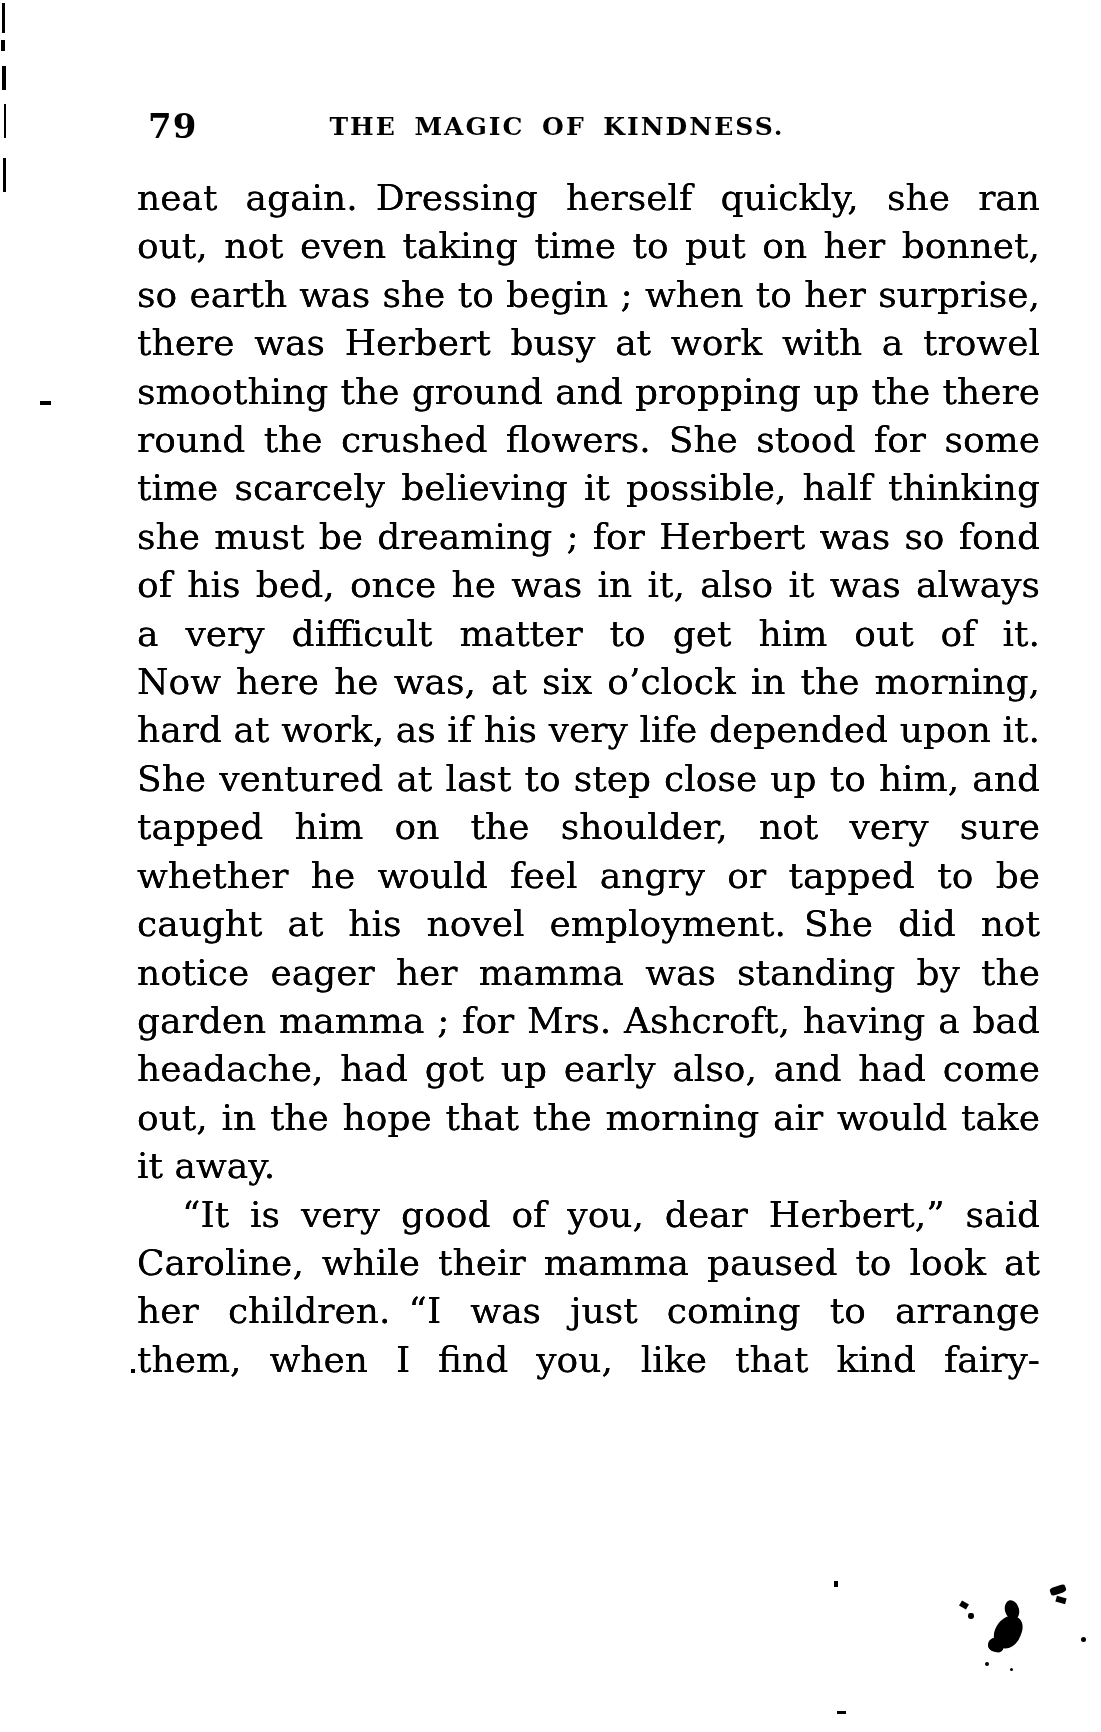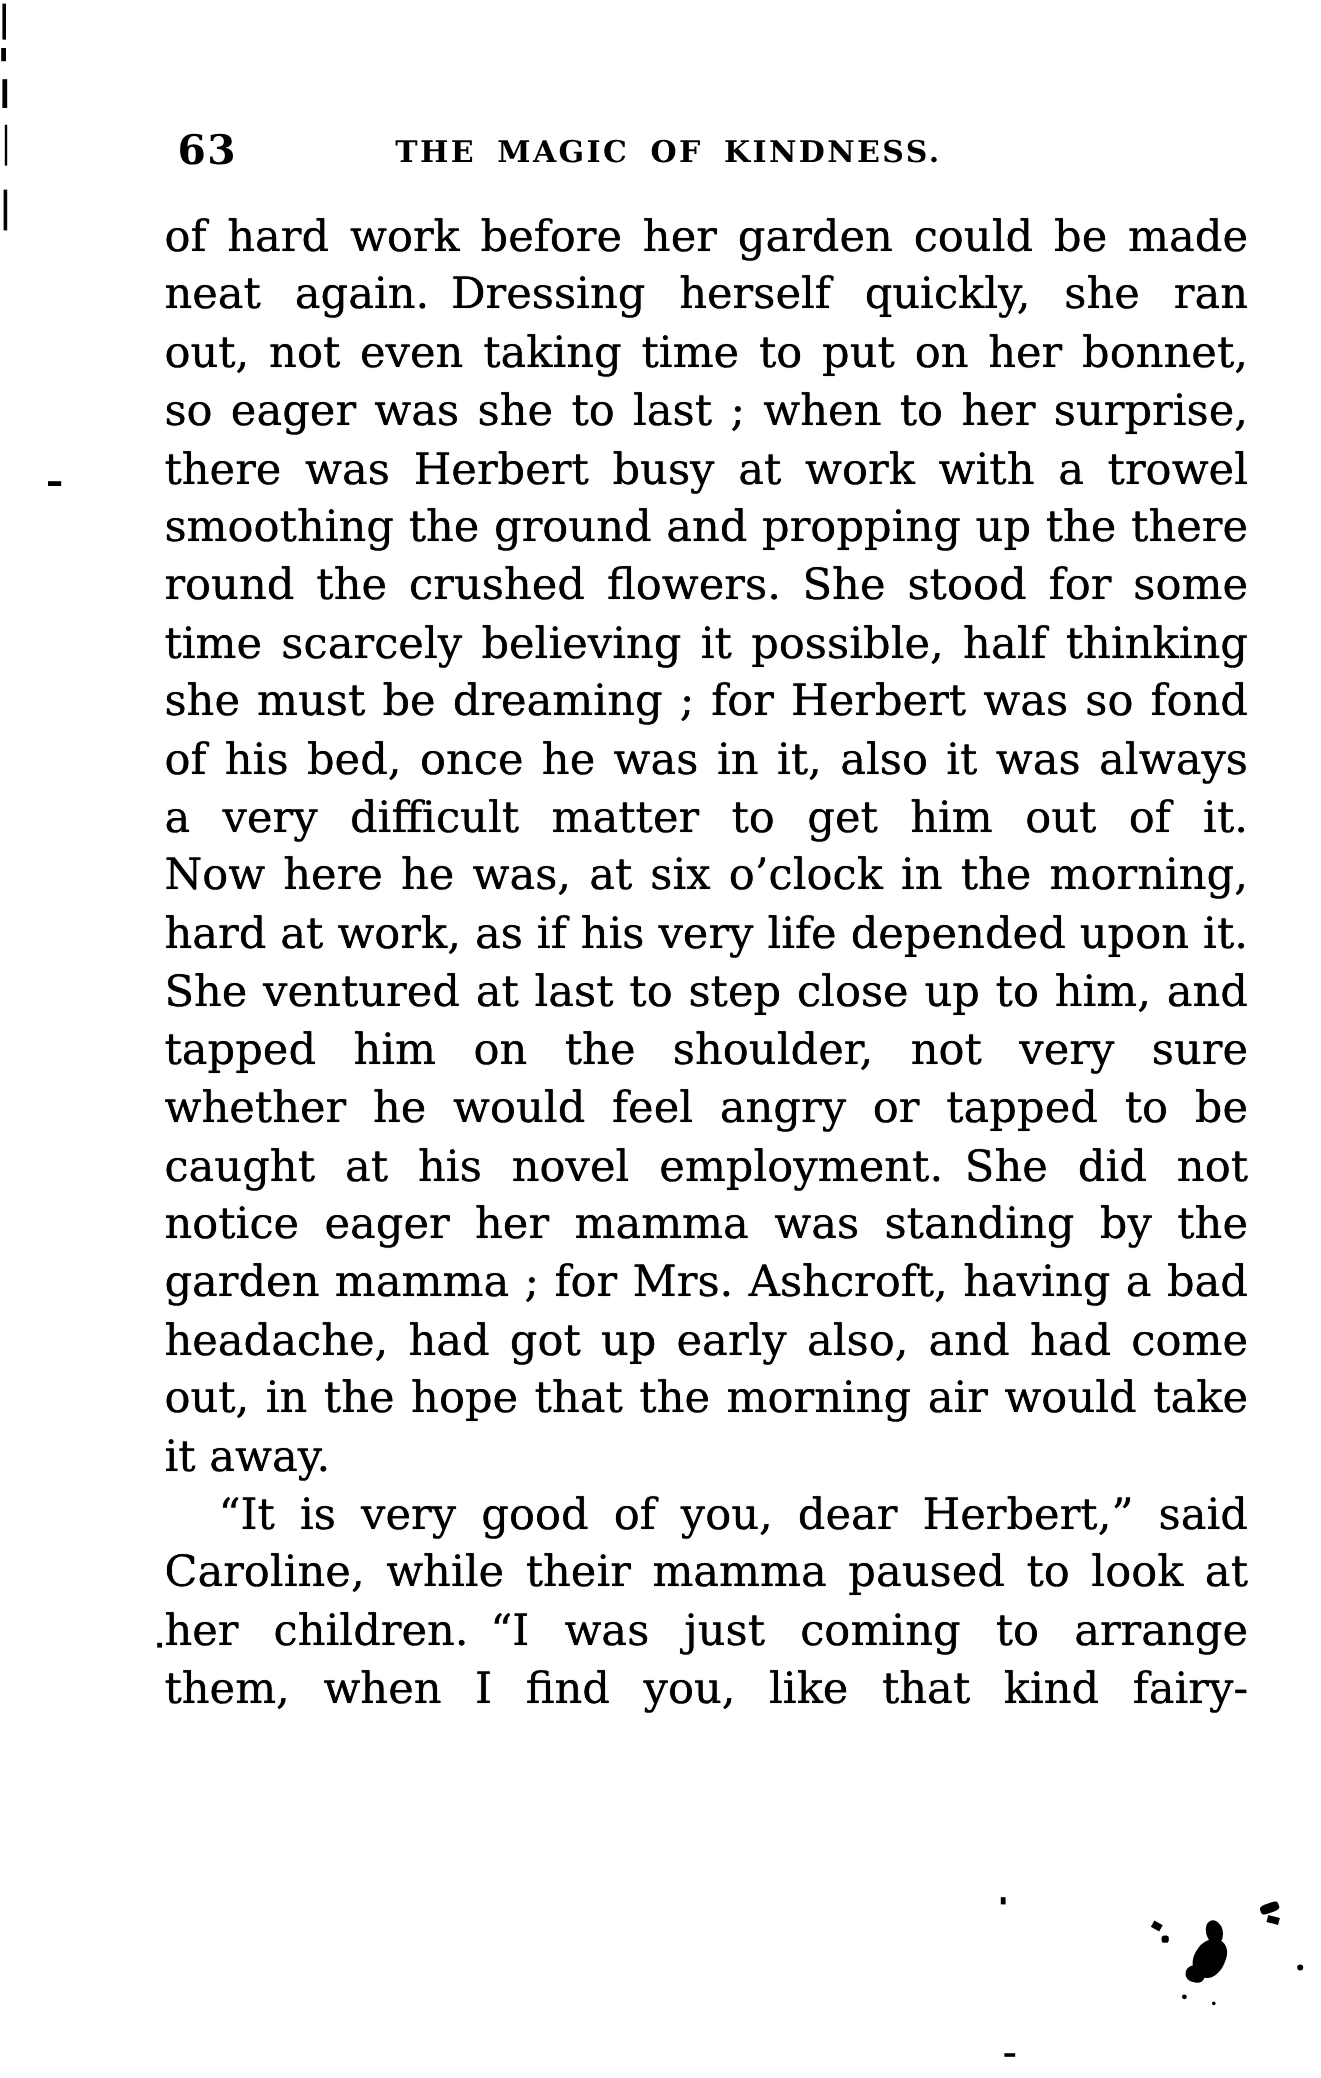--- a/index.html
+++ b/index.html
@@ -85,28 +85,27 @@
   .s9 { left: 834px;  top: 1581px; width: 4px;  height: 6px; }
   .s10 { left: 837px; top: 1711px; width: 9px;  height: 3px; }
   .s11 { left: 985px; top: 1662px; width: 4px;  height: 4px;  border-radius: 50%; }
   .s12 { left: 1010px; top: 1668px; width: 3px; height: 3px;  border-radius: 50%; }
 </style>
 </head>
 <body>
 
 <div class="page">
 
-  <div class="page-number">63</div>
+  <div class="page-number">79</div>
   <div class="running-title">THE MAGIC OF KINDNESS.</div>
 
   <div class="body-text">
-    <div class="line">of hard work before her garden could be made</div>
     <div class="line">neat again. Dressing herself quickly, she ran</div>
     <div class="line">out, not even taking time to put on her bonnet,</div>
-    <div class="line">so eager was she to last ; when to her surprise,</div>
+    <div class="line">so earth was she to begin ; when to her surprise,</div>
     <div class="line">there was Herbert busy at work with a trowel</div>
     <div class="line">smoothing the ground and propping up the there</div>
     <div class="line">round the crushed flowers. She stood for some</div>
     <div class="line">time scarcely believing it possible, half thinking</div>
     <div class="line">she must be dreaming ; for Herbert was so fond</div>
     <div class="line">of his bed, once he was in it, also it was always</div>
     <div class="line">a very difficult matter to get him out of it.</div>
     <div class="line">Now here he was, at six o’clock in the morning,</div>
     <div class="line">hard at work, as if his very life depended upon it.</div>
     <div class="line">She ventured at last to step close up to him, and</div>

